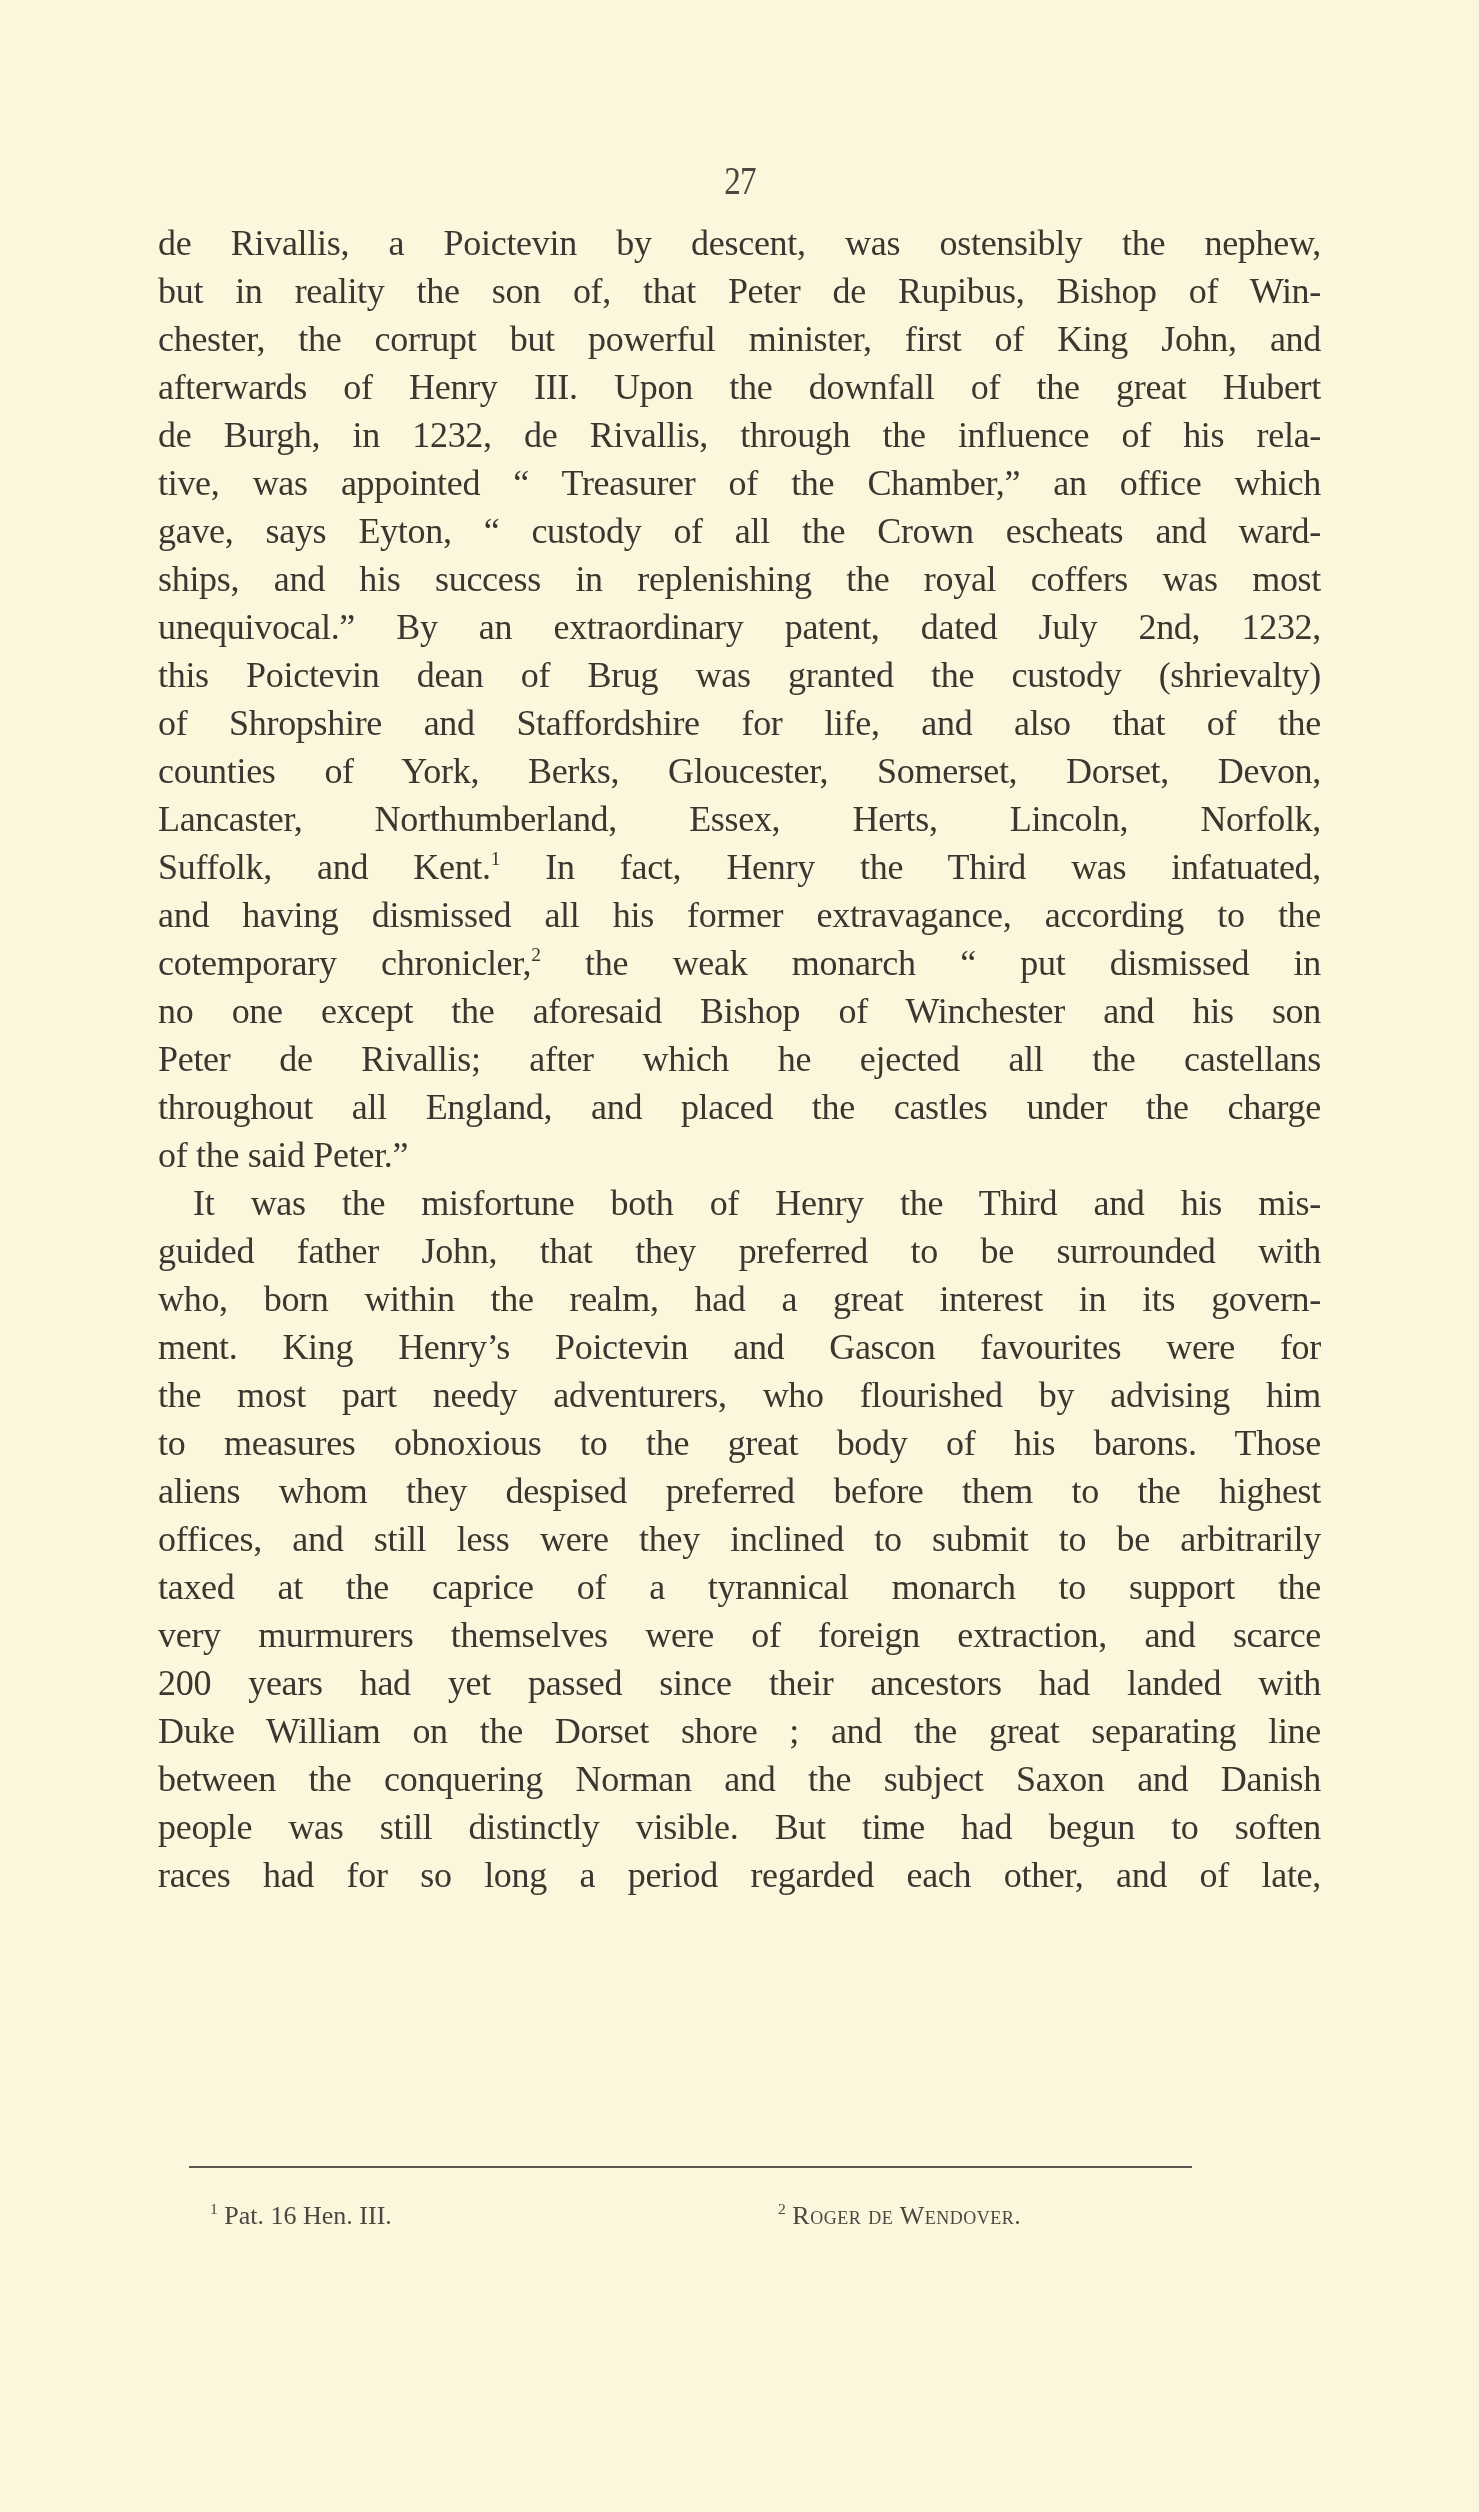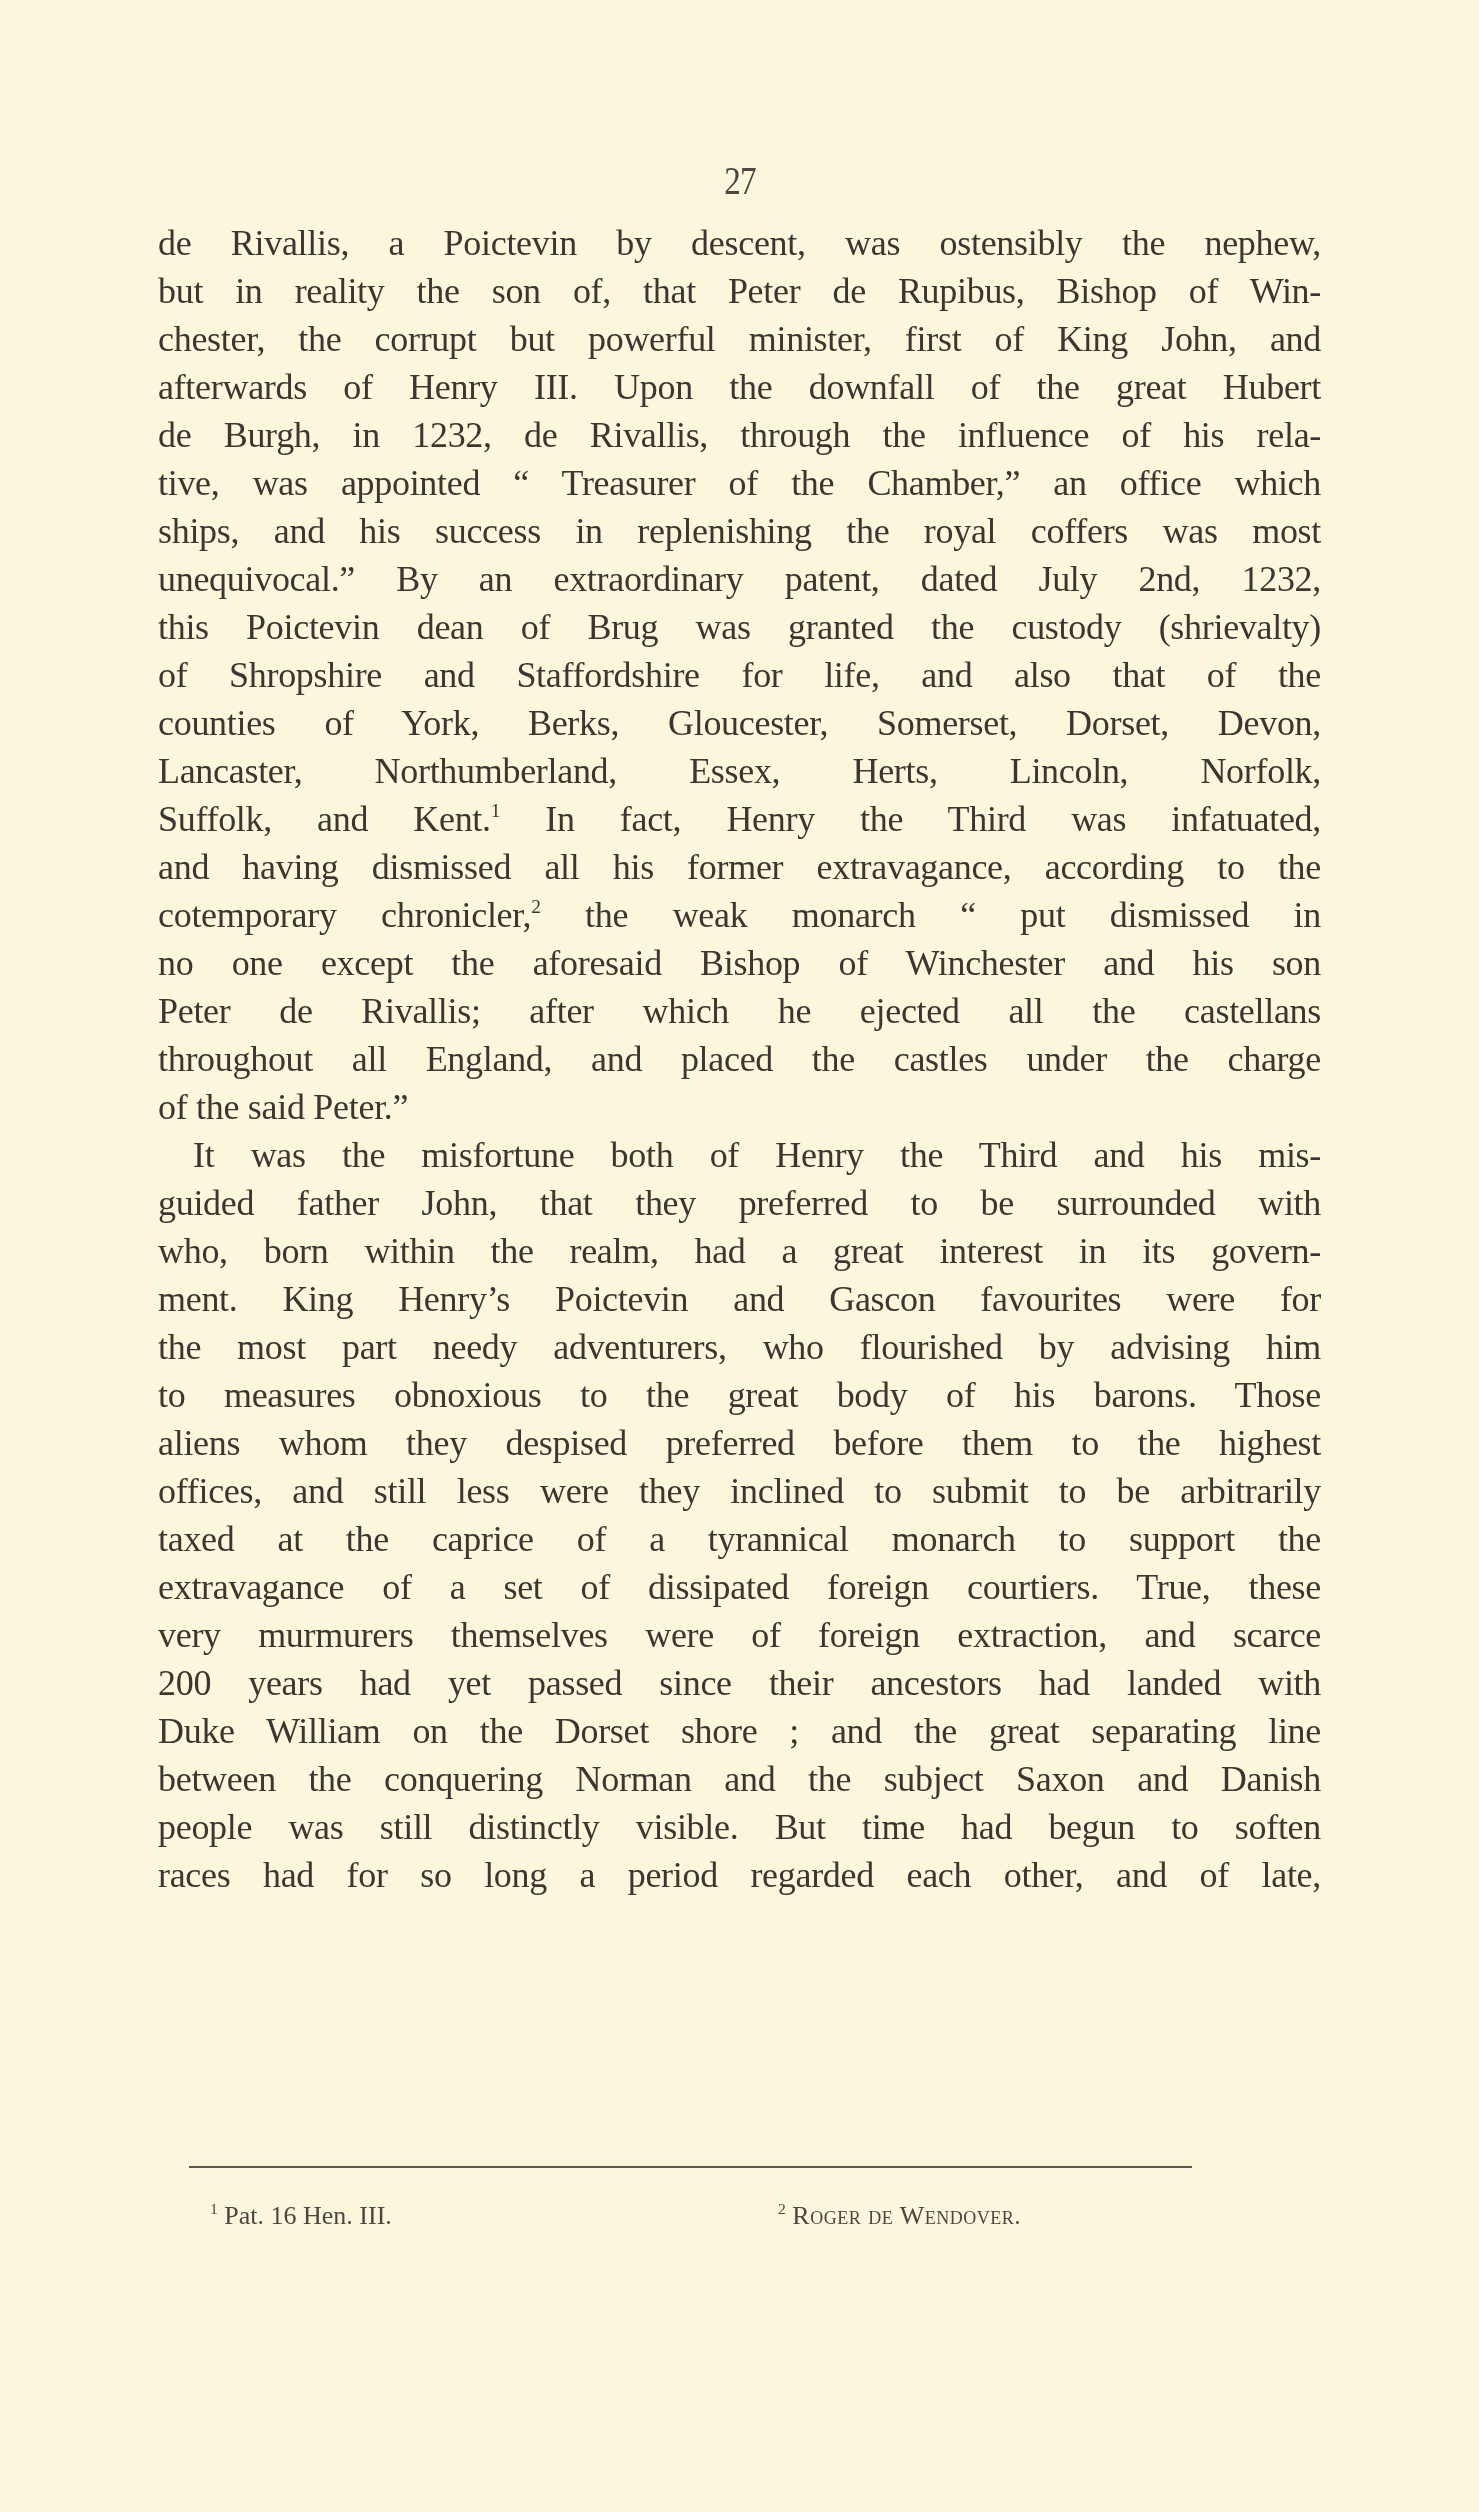--- a/index.html
+++ b/index.html
@@ -82,20 +82,21 @@
 
 <div class="body-text">
 
   <div>
     <span class="line">de Rivallis, a Poictevin by descent, was ostensibly the nephew,</span>
     <span class="line">but in reality the son of, that Peter de Rupibus, Bishop of Win-</span>
     <span class="line">chester, the corrupt but powerful minister, first of King John, and</span>
     <span class="line">afterwards of Henry III.  Upon the downfall of the great Hubert</span>
     <span class="line">de Burgh, in 1232, de Rivallis, through the influence of his rela-</span>
     <span class="line">tive, was appointed “ Treasurer of the Chamber,” an office which</span>
+    <span class="line">gave, says Eyton, “ custody of all the Crown escheats and ward-</span>
     <span class="line">ships, and his success in replenishing the royal coffers was most</span>
     <span class="line">unequivocal.”  By an extraordinary patent, dated July 2nd, 1232,</span>
     <span class="line">this Poictevin dean of Brug was granted the custody (shrievalty)</span>
     <span class="line">of Shropshire and Staffordshire for life, and also that of the</span>
     <span class="line">counties of York, Berks, Gloucester, Somerset, Dorset, Devon,</span>
     <span class="line">Lancaster, Northumberland, Essex, Herts, Lincoln, Norfolk,</span>
     <span class="line"><span>Suffolk, and Kent.</span><sup>1</sup><span>  In fact, Henry the Third was infatuated,</span></span>
     <span class="line">and having dismissed all his former extravagance, according to the</span>
     <span class="line"><span>cotemporary chronicler,</span><sup>2</sup><span> the weak monarch “ put dismissed in</span></span>
     <span class="line">no one except the aforesaid Bishop of Winchester and his son</span>
@@ -107,21 +108,20 @@
   <div>
     <span class="line indent">It was the misfortune both of Henry the Third and his mis-</span>
     <span class="line">guided father John, that they preferred to be surrounded with</span>
     <span class="line">who, born within the realm, had a great interest in its govern-</span>
     <span class="line">ment.  King Henry’s Poictevin and Gascon favourites were for</span>
     <span class="line">the most part needy adventurers, who flourished by advising him</span>
     <span class="line">to measures obnoxious to the great body of his barons.  Those</span>
     <span class="line">aliens whom they despised preferred before them to the highest</span>
     <span class="line">offices, and still less were they inclined to submit to be arbitrarily</span>
     <span class="line">taxed at the caprice of a tyrannical monarch to support the</span>
-    <span class="line">extravagance of a set of dissipated foreign courtiers.  True, these</span>
     <span class="line">very murmurers themselves were of foreign extraction, and scarce</span>
     <span class="line">200 years had yet passed since their ancestors had landed with</span>
     <span class="line">Duke William on the Dorset shore ; and the great separating line</span>
     <span class="line">between the conquering Norman and the subject Saxon and Danish</span>
     <span class="line">people was still distinctly visible.  But time had begun to soften</span>
     <span class="line">races had for so long a period regarded each other, and of late,</span>
   </div>
 </div>
 
 <div class="rule"></div>

